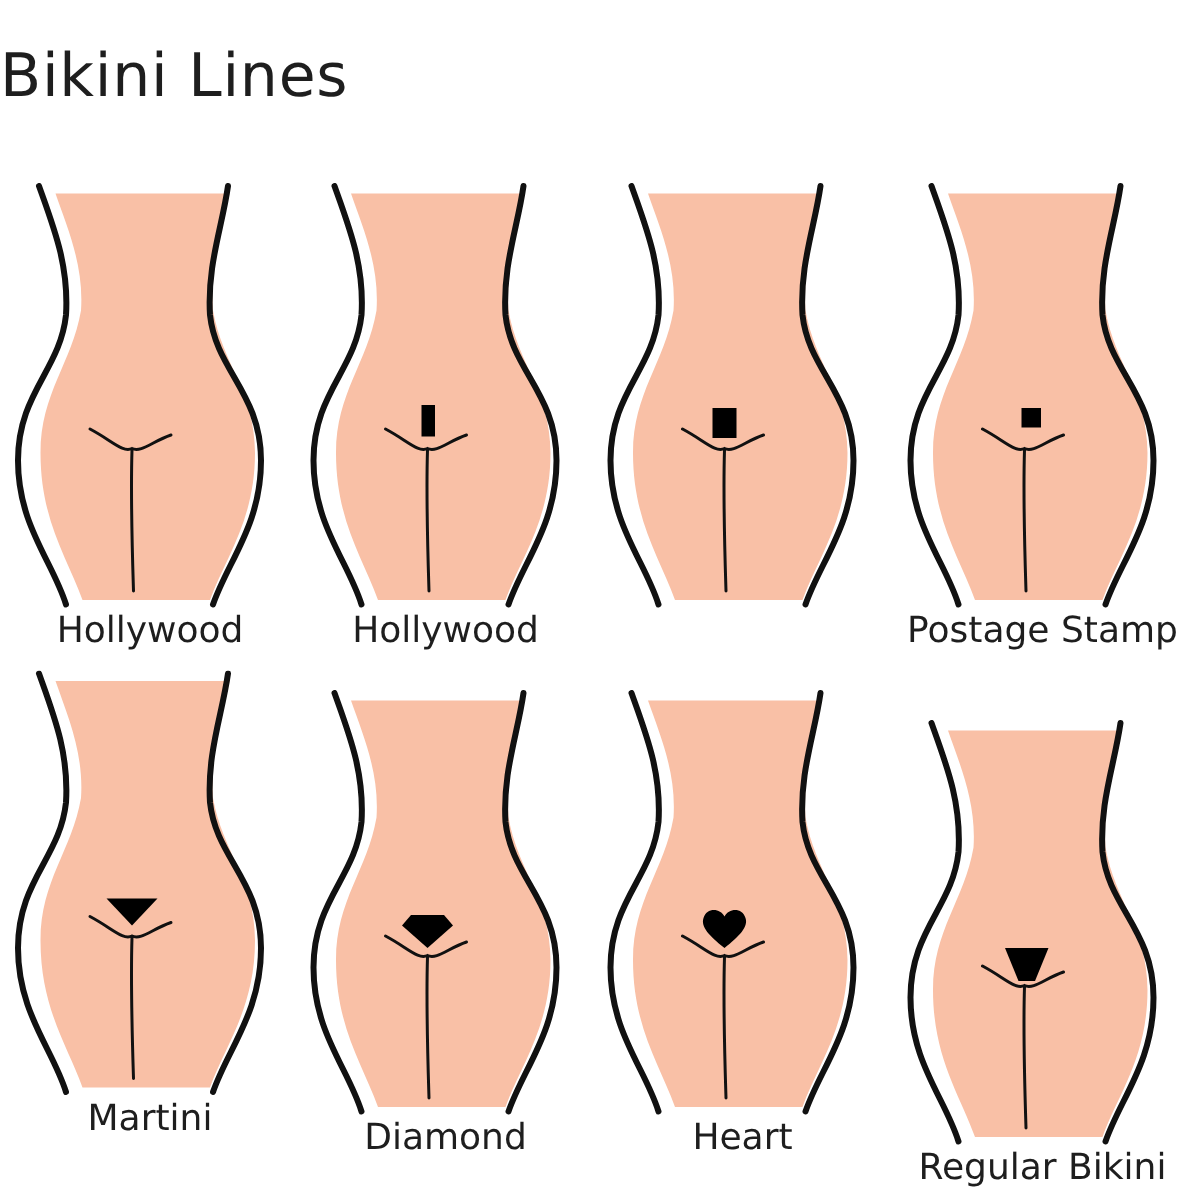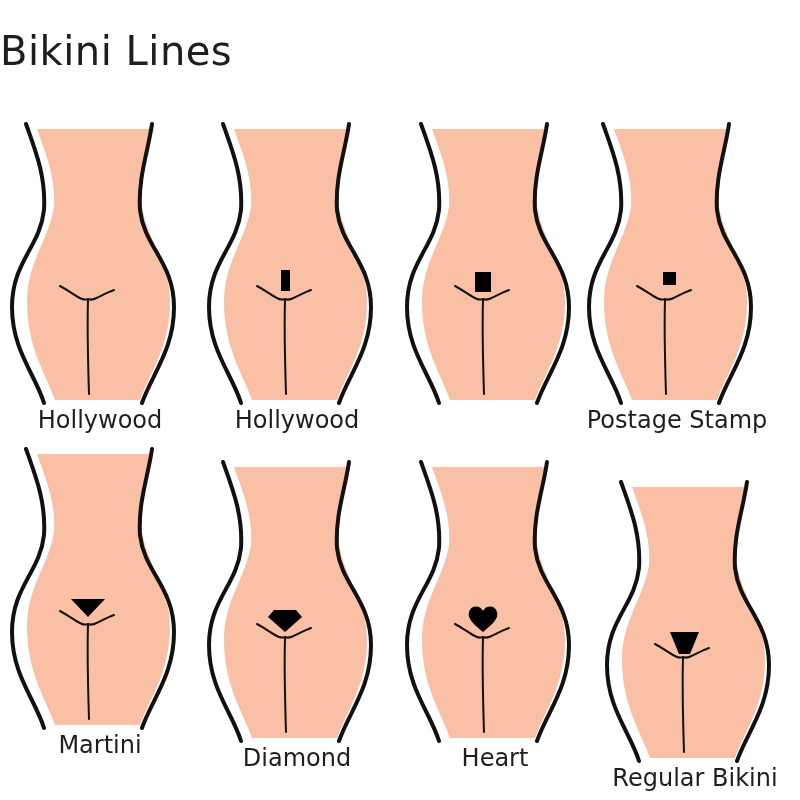--- a/index.html
+++ b/index.html
@@ -41,21 +41,21 @@
   <div class="label">Hollywood</div>
 </div>
 
 <div class="figure" style="left:395px; top:122px;">
   <svg viewBox="0 0 200 290">
     <use href="#body"></use>
     <rect x="80" y="150" width="16" height="20" fill="#000"></rect>
   </svg>
 </div>
 
-<div class="figure" style="left:577px; top:122px;">
+<div class="figure" style="left:595px; top:122px;">
   <svg viewBox="0 0 200 290">
     <use href="#body"></use>
     <rect x="86" y="150" width="13" height="13" fill="#000"></rect>
   </svg>
   <div class="label">Postage Stamp</div>
 </div>
 
 <div class="figure" style="left:0px; top:447px;">
   <svg viewBox="0 0 200 290">
     <use href="#body"></use>

